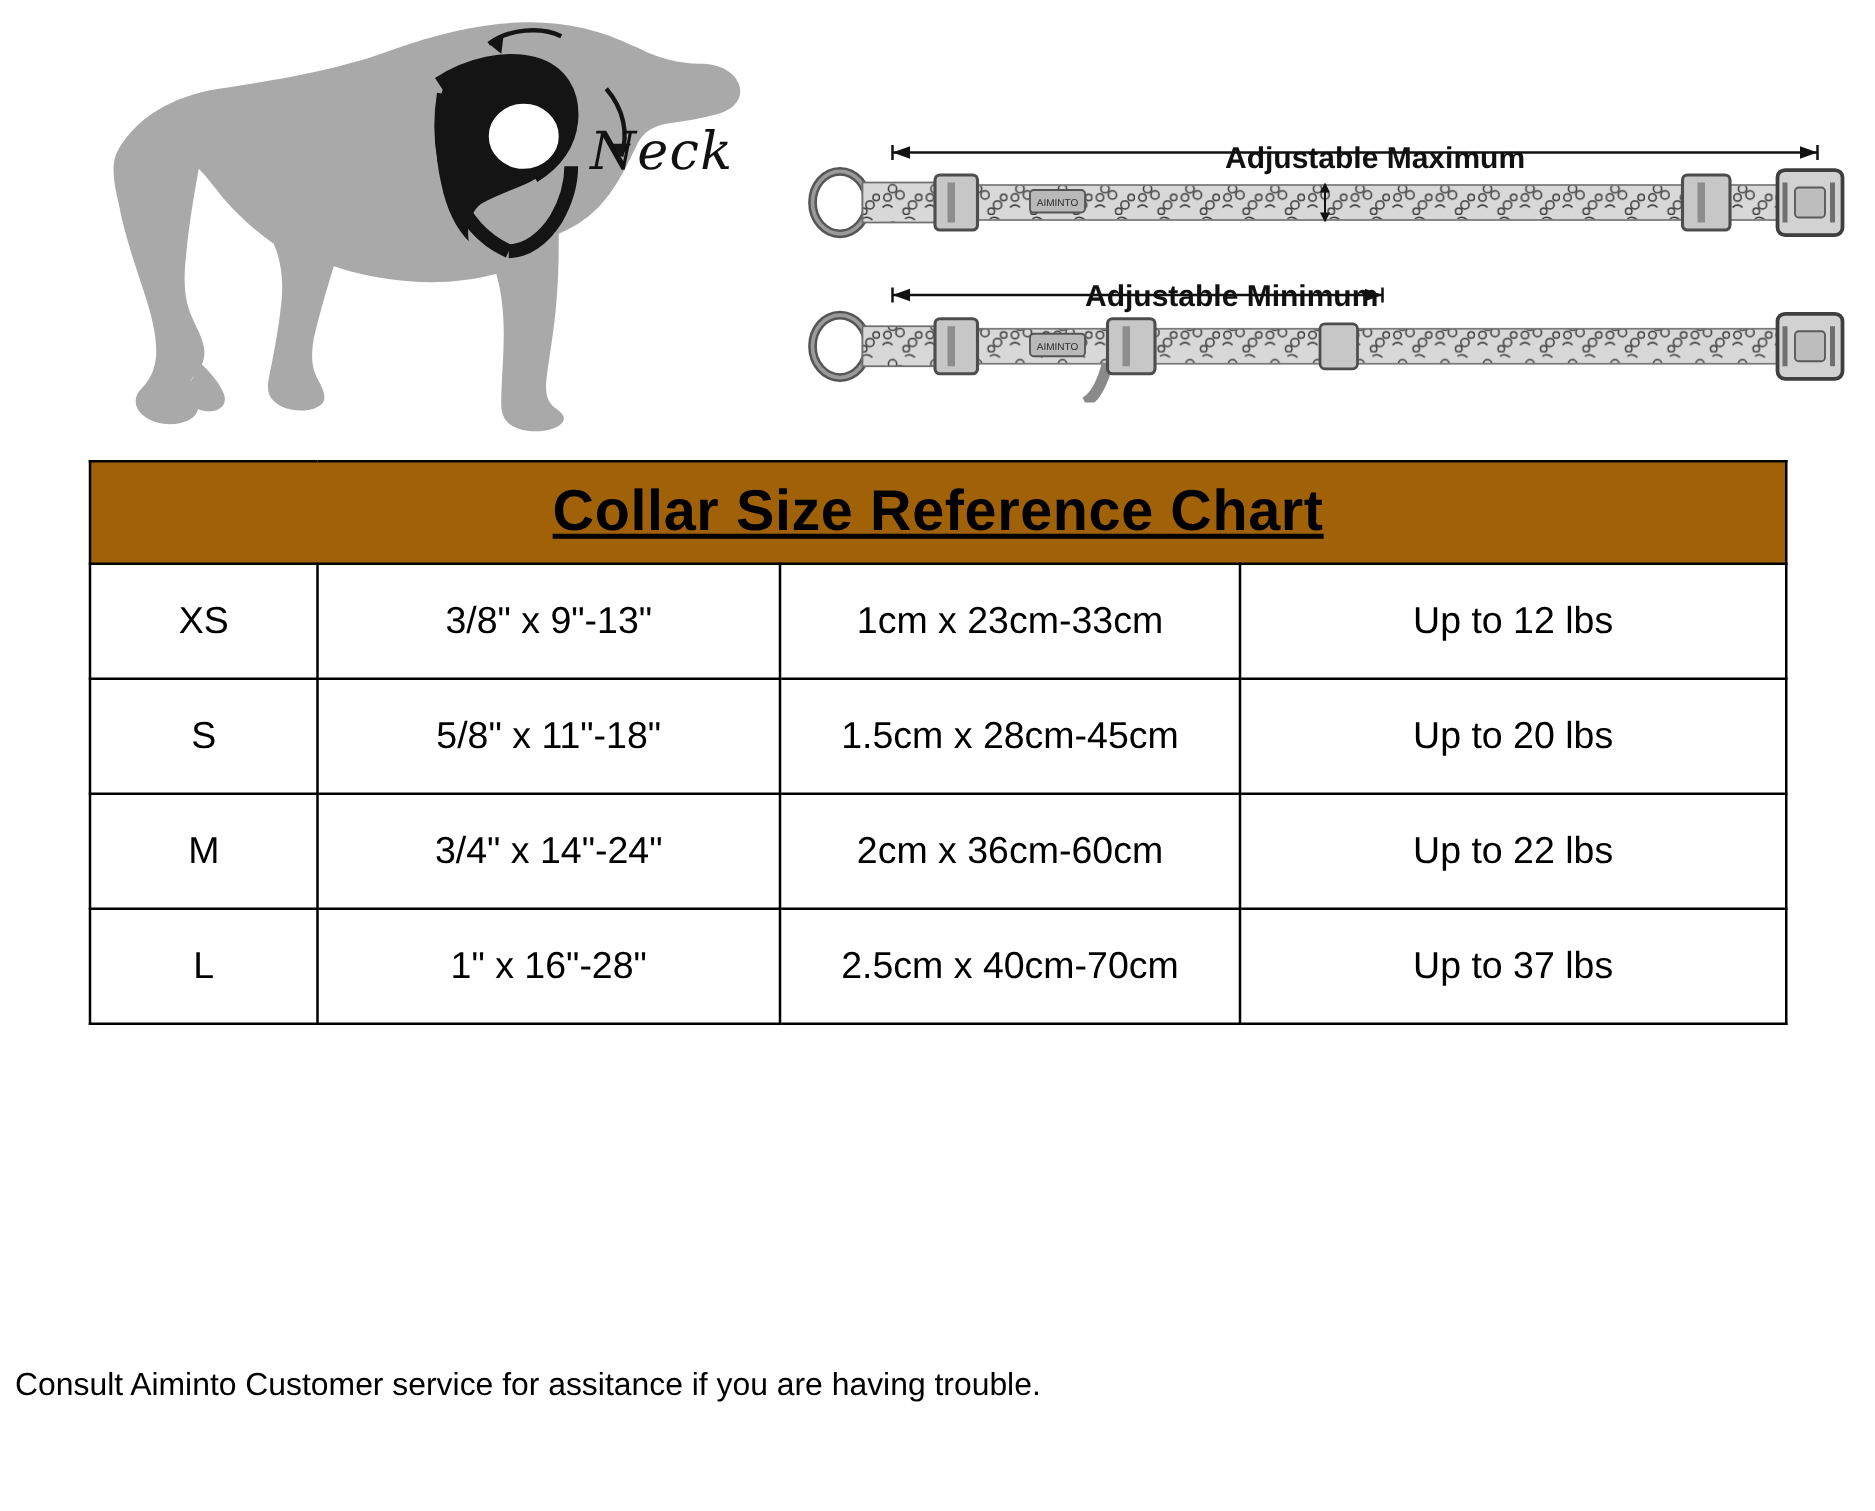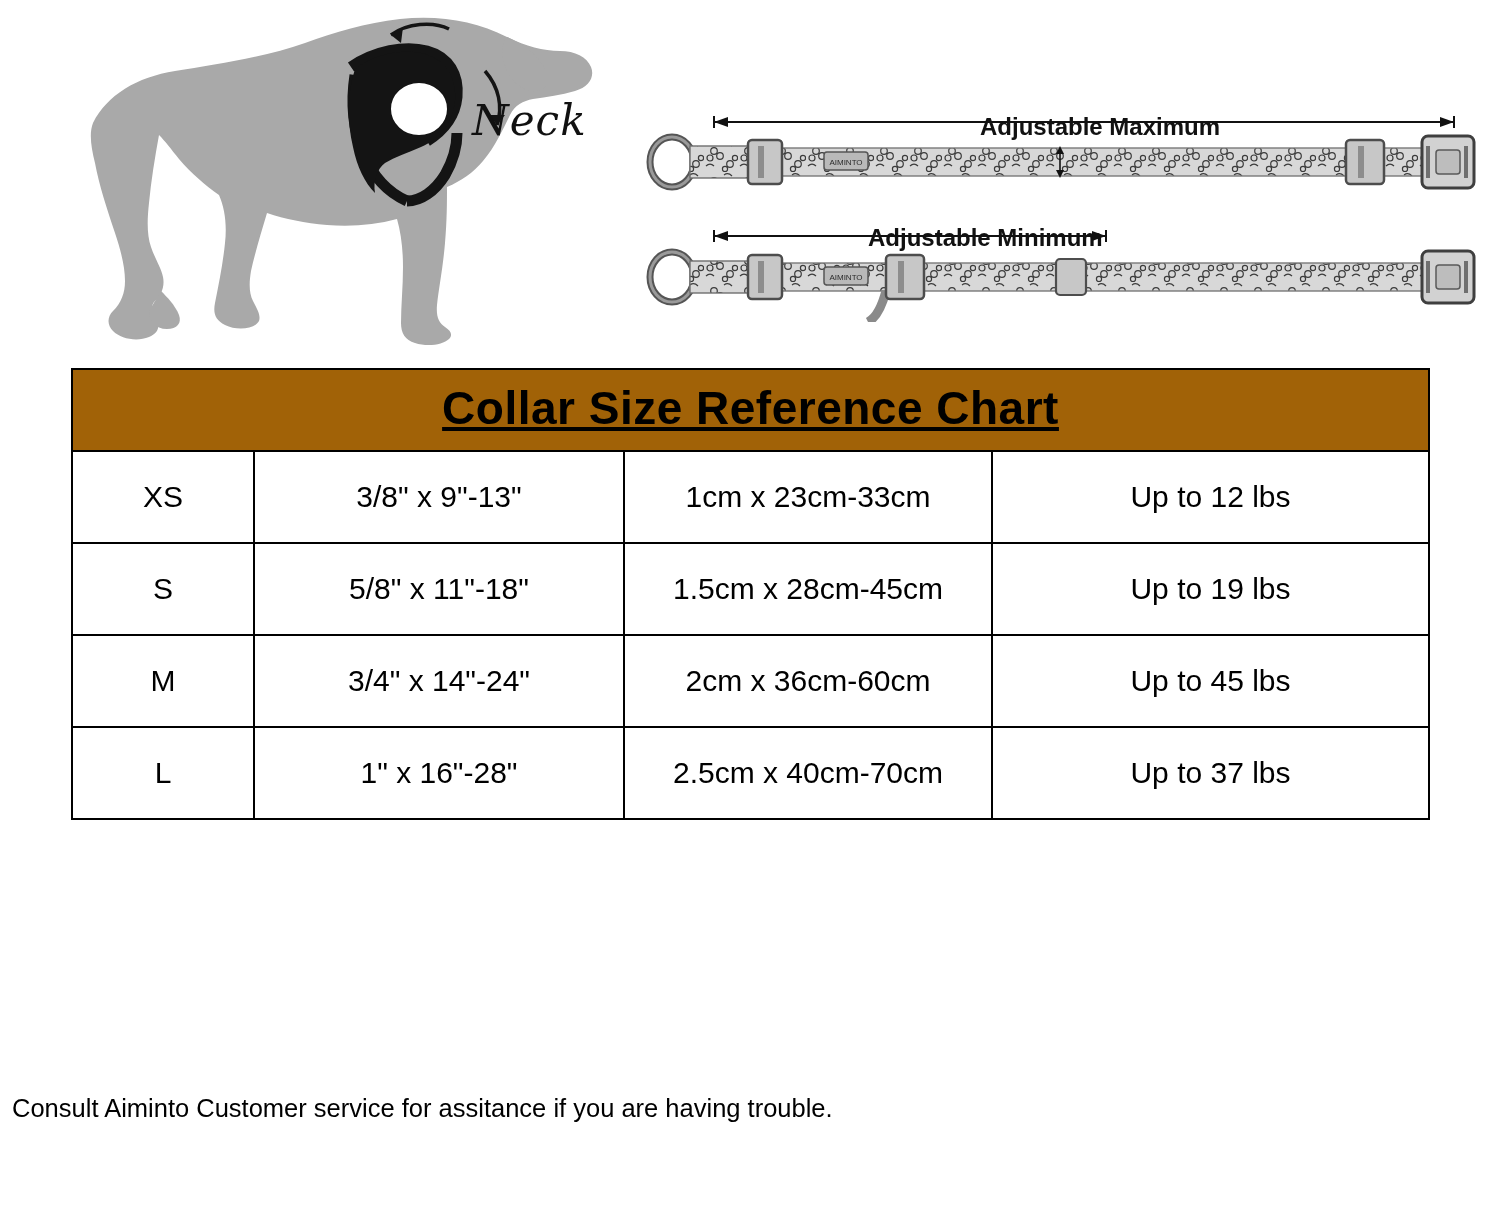--- a/index.html
+++ b/index.html
@@ -352,28 +352,28 @@
         <td class="body-cell size-cell">XS</td>
         <td class="body-cell">3/8" x 9"-13"</td>
         <td class="body-cell">1cm x 23cm-33cm</td>
         <td class="body-cell">Up to 12 lbs</td>
       </tr>
 
       <tr>
         <td class="body-cell size-cell">S</td>
         <td class="body-cell">5/8" x 11"-18"</td>
         <td class="body-cell">1.5cm x 28cm-45cm</td>
-        <td class="body-cell">Up to 19 lbs</td>
+        <td class="body-cell">Up to 20 lbs</td>
       </tr>
 
       <tr>
         <td class="body-cell size-cell">M</td>
         <td class="body-cell">3/4" x 14"-24"</td>
         <td class="body-cell">2cm x 36cm-60cm</td>
-        <td class="body-cell">Up to 45 lbs</td>
+        <td class="body-cell">Up to 22 lbs</td>
       </tr>
 
       <tr>
         <td class="body-cell size-cell">L</td>
         <td class="body-cell">1" x 16"-28"</td>
         <td class="body-cell">2.5cm x 40cm-70cm</td>
         <td class="body-cell">Up to  37 lbs</td>
       </tr>
 
     </tbody>

